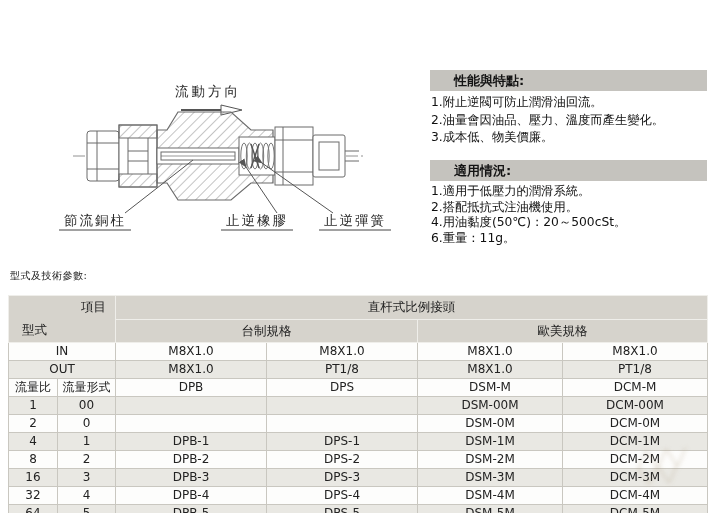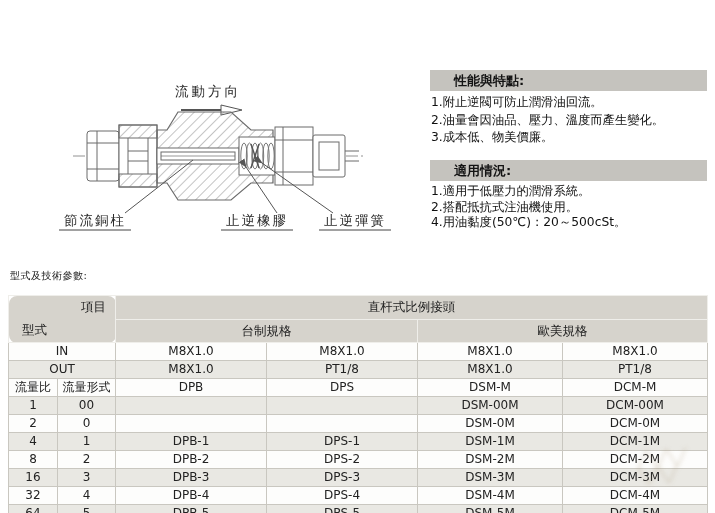--- a/index.html
+++ b/index.html
@@ -43,21 +43,20 @@
   table.spec tbody tr:nth-child(even){background:#e9e8e3;}
   tr.hrow1{height:24px;}
   tr.hrow2{height:23px;}
   
   .diag{
     position:relative;
     background-color:#d6d3cc;
     background-image:linear-gradient(to bottom right,
       transparent calc(50% - .7px), #8f8d88 calc(50% - .7px),
       #8f8d88 calc(50% + .7px), transparent calc(50% + .7px));
-    border-radius:8px;
   }
   .diag .lab-tr{position:absolute;top:3px;right:9px;font-size:12.5px;}
   .diag .lab-bl{position:absolute;bottom:3px;left:13px;font-size:12.5px;}
   
   .watermark{
     position:absolute;left:638px;top:448px;width:110px;color:rgba(170,150,120,.45);
     font-size:15px;font-weight:bold;font-style:italic;transform:rotate(-5deg);
     filter:blur(2px);line-height:16px;pointer-events:none;letter-spacing:1px;
   }
 </style>
@@ -159,20 +158,21 @@
       <div>1.附止逆閥可防止潤滑油回流。</div>
       <div>2.油量會因油品、壓力、溫度而產生變化。</div>
       <div>3.成本低、物美價廉。</div>
     </div>
 
   <div class="sec-header" style="top:160px">適用情況:</div>
   <div class="sec-list" id="apps-list">
       <div>1.適用于低壓力的潤滑系統。</div>
       <div>2.搭配抵抗式注油機使用。</div>
       <div>4.用油黏度(50℃)：20～500cSt。</div>
+      <div>6.重量：11g。</div>
     </div>
 
   <div class="tbl-caption">型式及技術參數:</div>
 
   <table class="spec">
     <colgroup>
       <col style="width:49px">
         <col style="width:58px">
       <col style="width:151px">
         <col style="width:151px">

